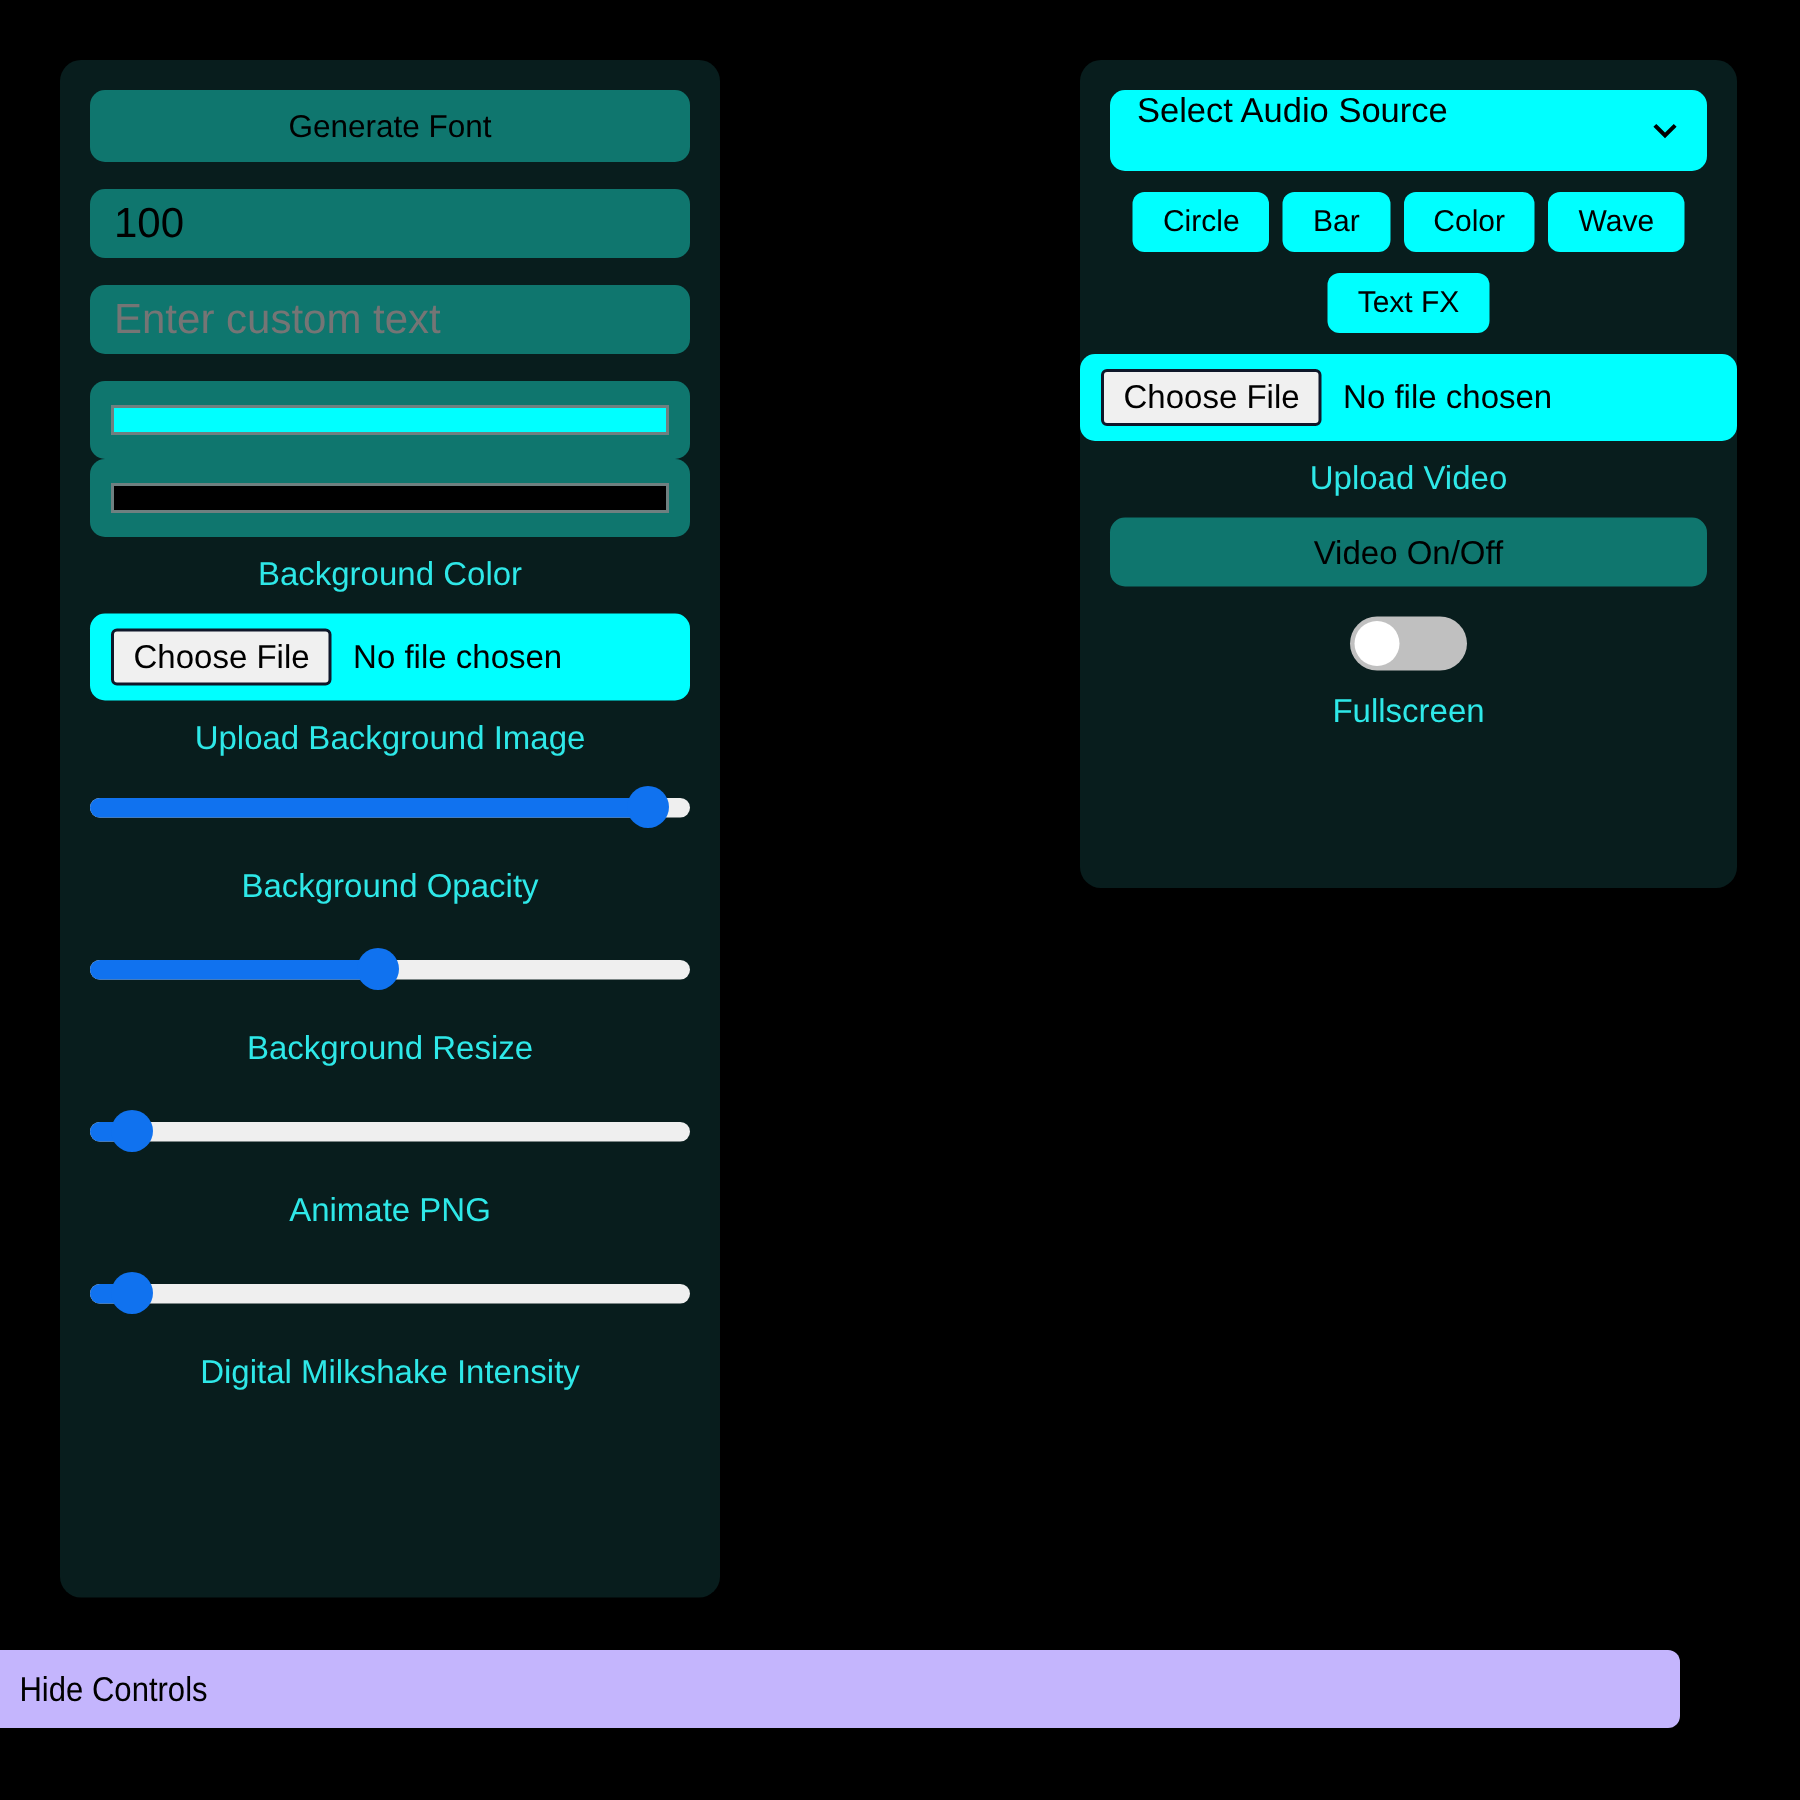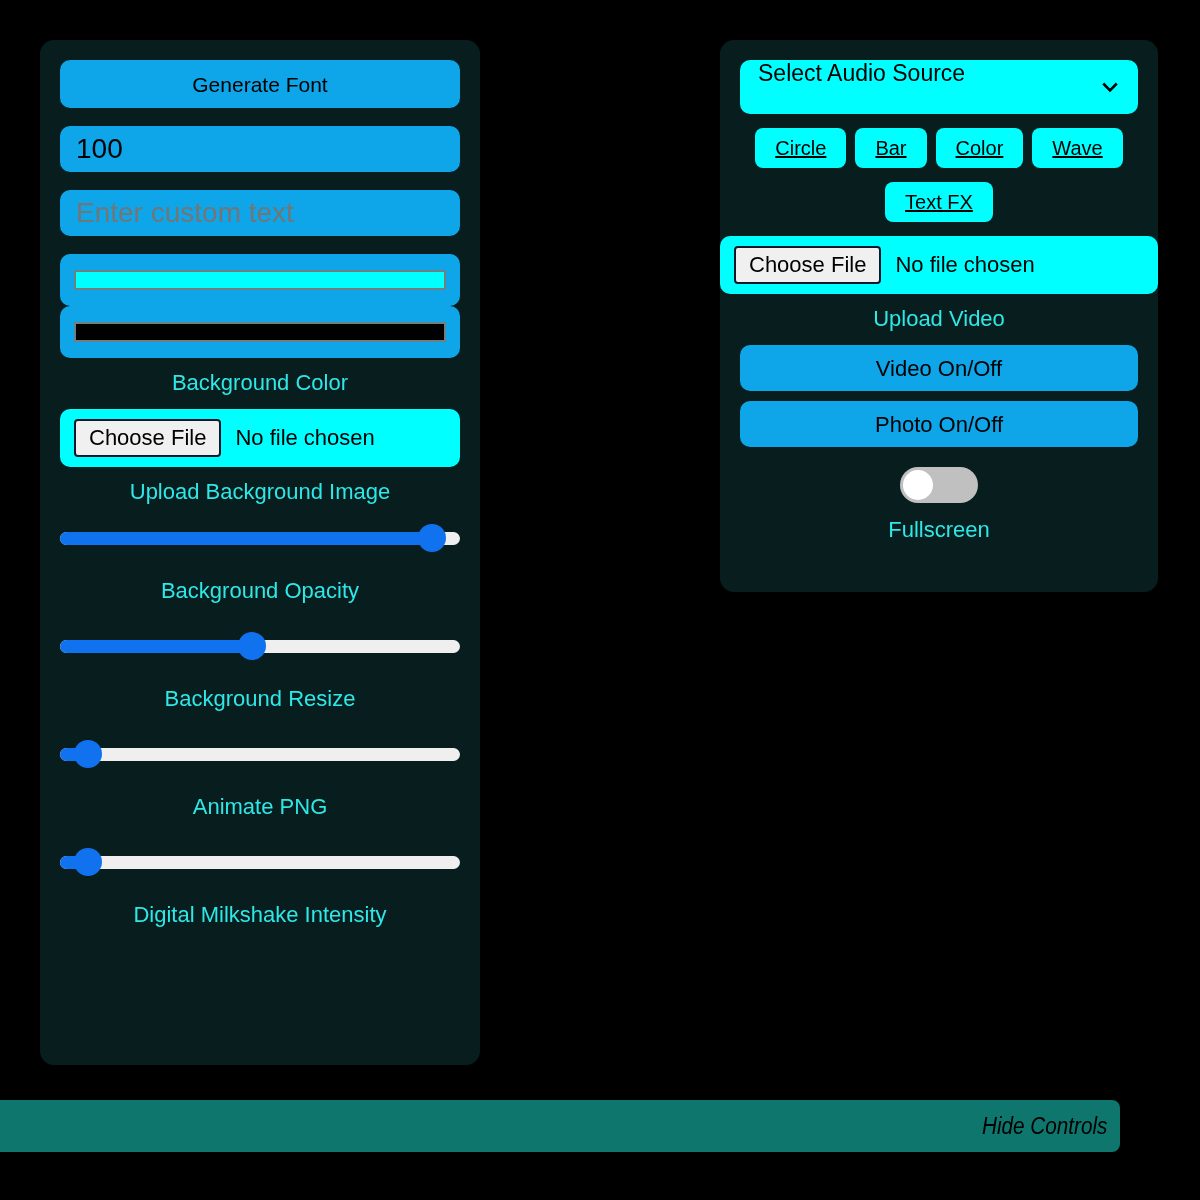--- a/index.html
+++ b/index.html
@@ -31,21 +31,21 @@
   #right-panel { left: 720px; top: 40px; width: 438px; height: 552px; }
 
   .panel-inner {
     padding: 20px 20px 0 20px;
     box-sizing: border-box;
     width: 100%;
   }
 
   
   .cyan {
-    background: #0ea5e9;
+    background: #0f766e;
     color: #000000;
     border: none;
     border-radius: 10px;
     box-sizing: border-box;
     display: block;
     width: 100%;
   }
 
   .btn-wide {
     height: 48px;
@@ -187,21 +187,20 @@
     flex-wrap: wrap;
   }
   .pill {
     background: #00ffff;
     color: #000;
     border: none;
     border-radius: 8px;
     font-size: 20px;
     padding: 8px 20px;
     line-height: 1.2;
-    text-decoration: underline;
   }
 
   .right-file {
     margin: 14px -20px 0 -20px;
     width: calc(100% + 40px);
     border-radius: 10px;
   }
 
   .btn-r {
     height: 46px;
@@ -237,30 +236,29 @@
     margin-top: 14px;
   }
 
   
   #hide-controls-bar {
     position: absolute;
     left: 0;
     top: 1100px;
     width: 1120px;
     height: 52px;
-    background: #0f766e;
+    background: #c4b5fd;
     border-radius: 0 8px 8px 0;
     color: #000;
     font-size: 23px;
     display: flex;
     align-items: center;
-    justify-content: flex-end;
+    justify-content: flex-start;
     border: none;
     font-stretch: semi-condensed;
-    font-style: italic;
   }
   #hide-controls-bar span { transform: scaleX(0.9); display:inline-block; }
 </style>
 </head>
 <body>
 
 <div class="stage">
 
   <div class="panel" id="left-panel">
     <div class="panel-inner">
@@ -345,21 +343,20 @@
         <button class="pill">Text FX</button>
       </div>
 
       <div class="fileinput right-file">
         <span class="choose-file">Choose File</span>
         <span class="file-status">No file chosen</span>
       </div>
       <div class="label">Upload Video</div>
 
       <button class="cyan btn-r">Video On/Off</button>
-      <button class="cyan btn-r">Photo On/Off</button>
 
       <div class="toggle-wrap">
         <div class="toggle">
           <div class="knob"></div>
         </div>
       </div>
       <div class="toggle-label">Fullscreen</div>
 
     </div>
   </div>

